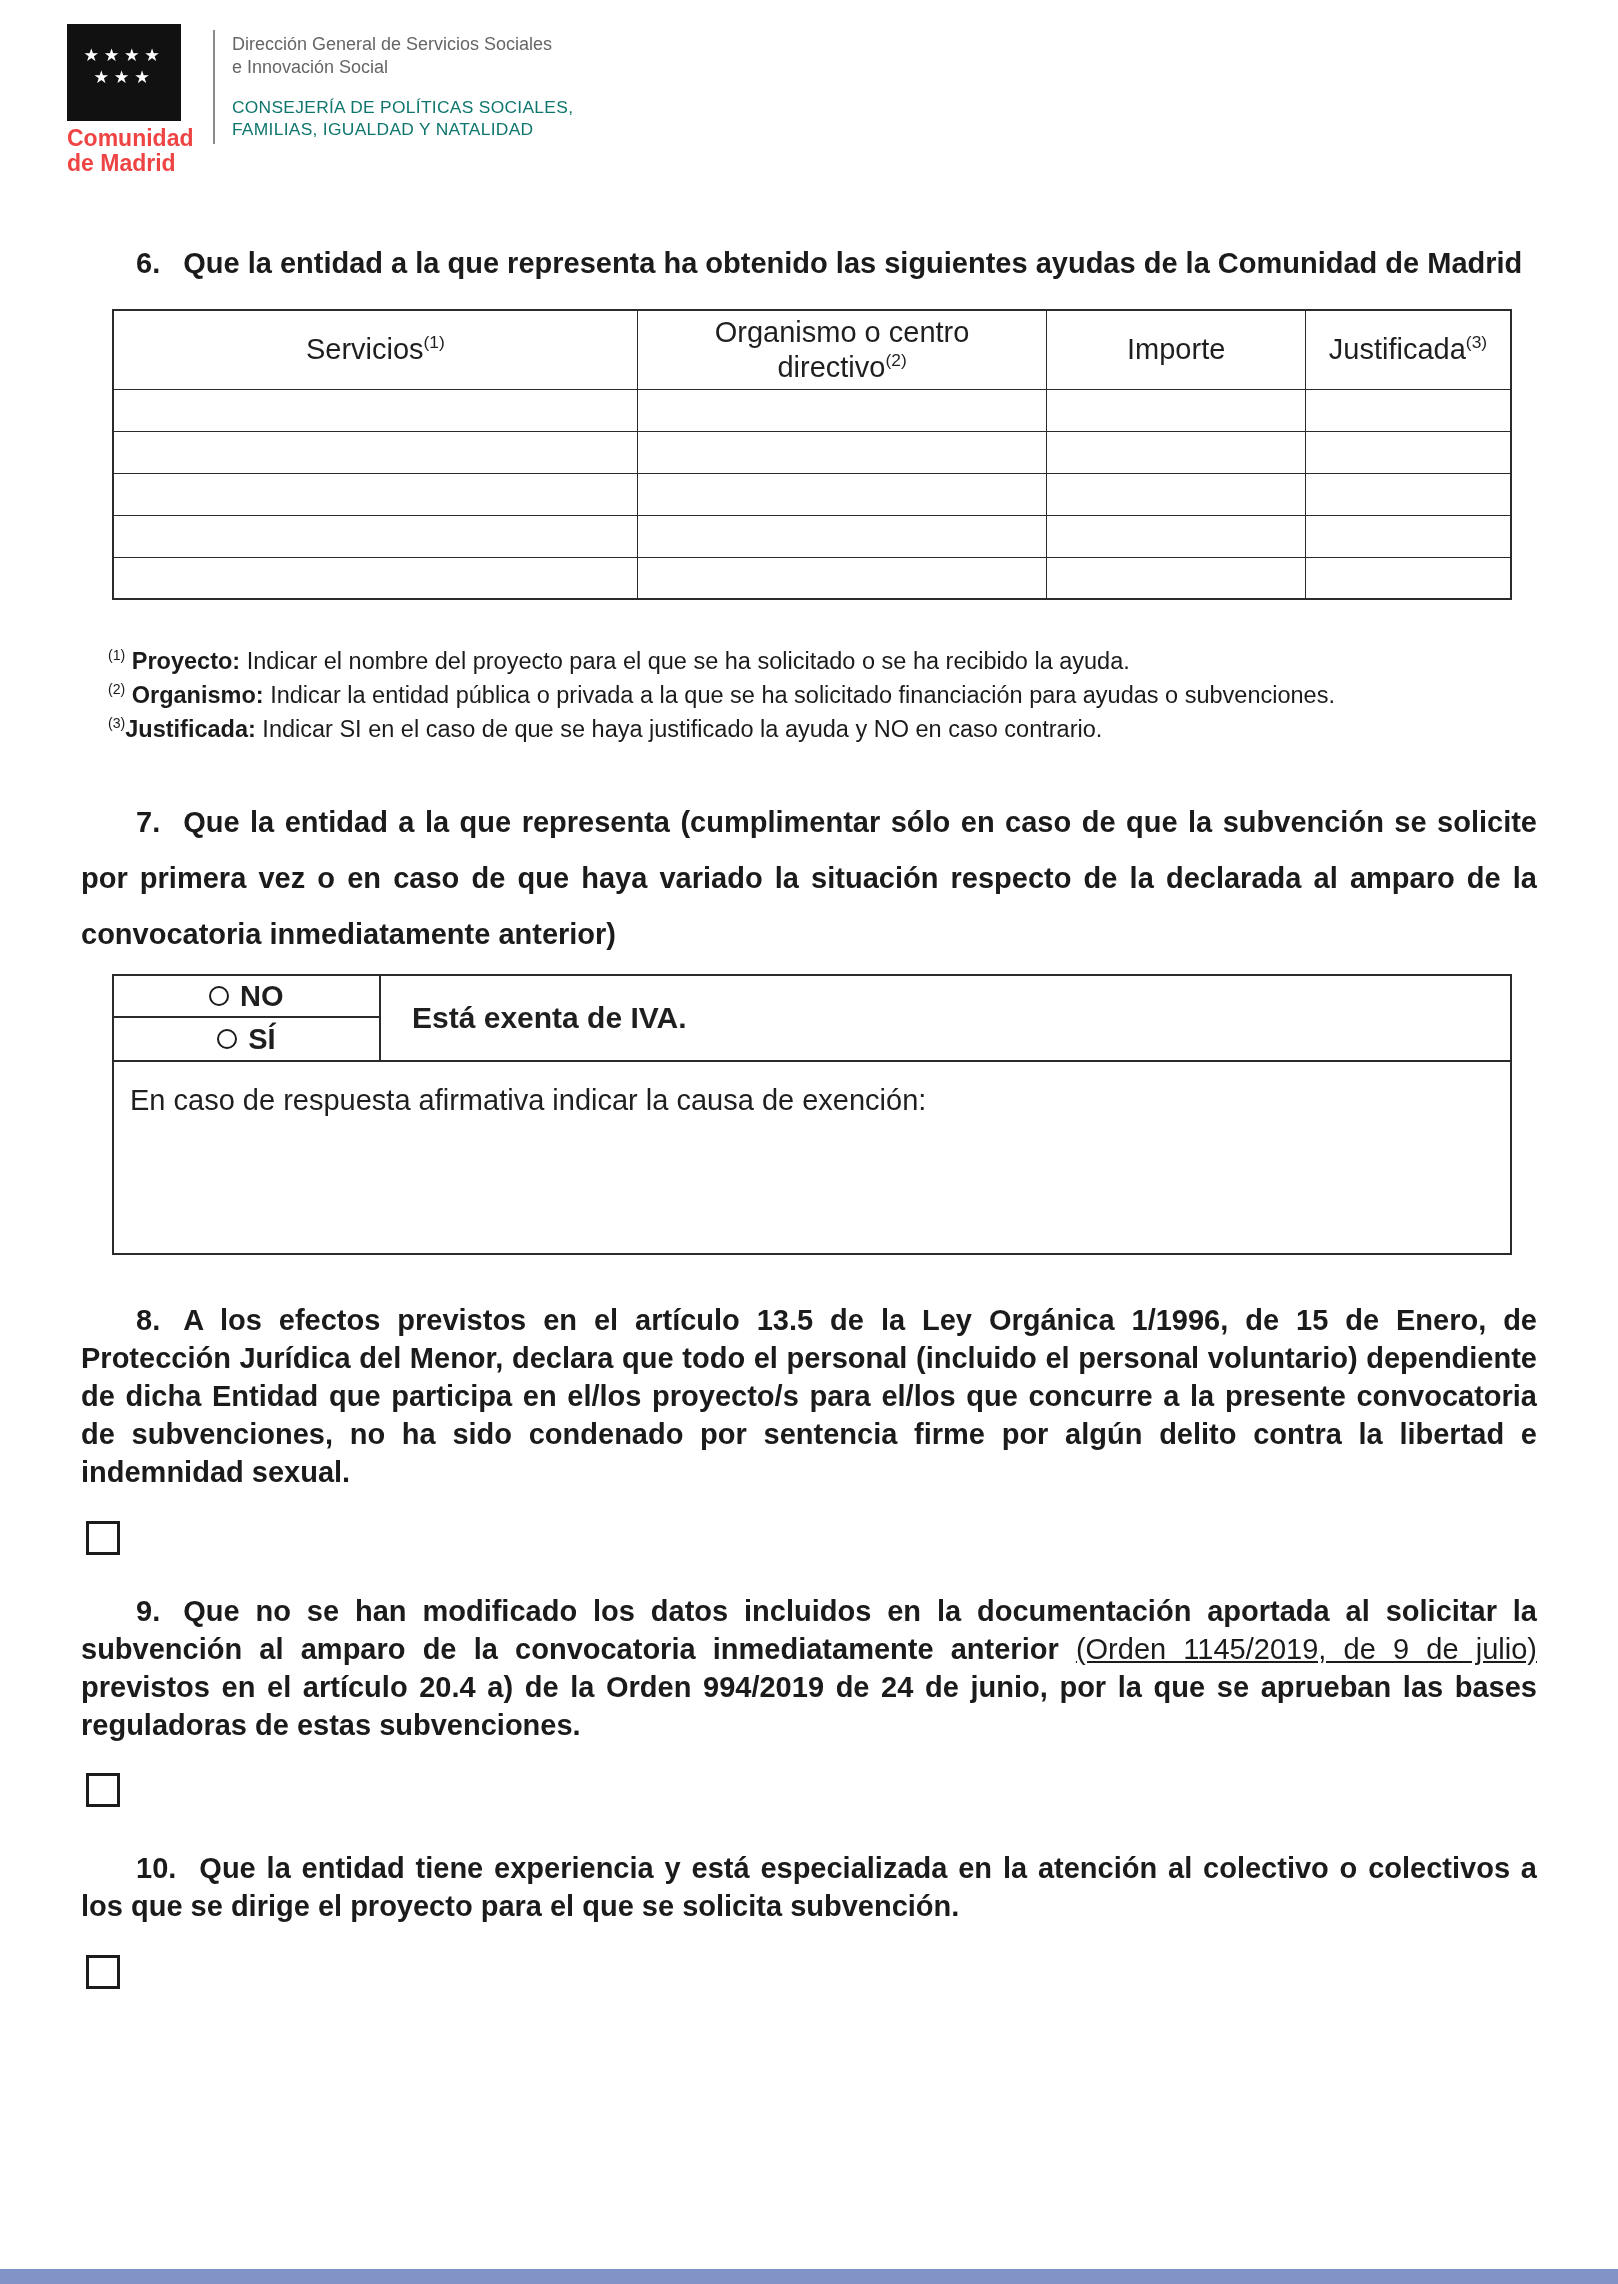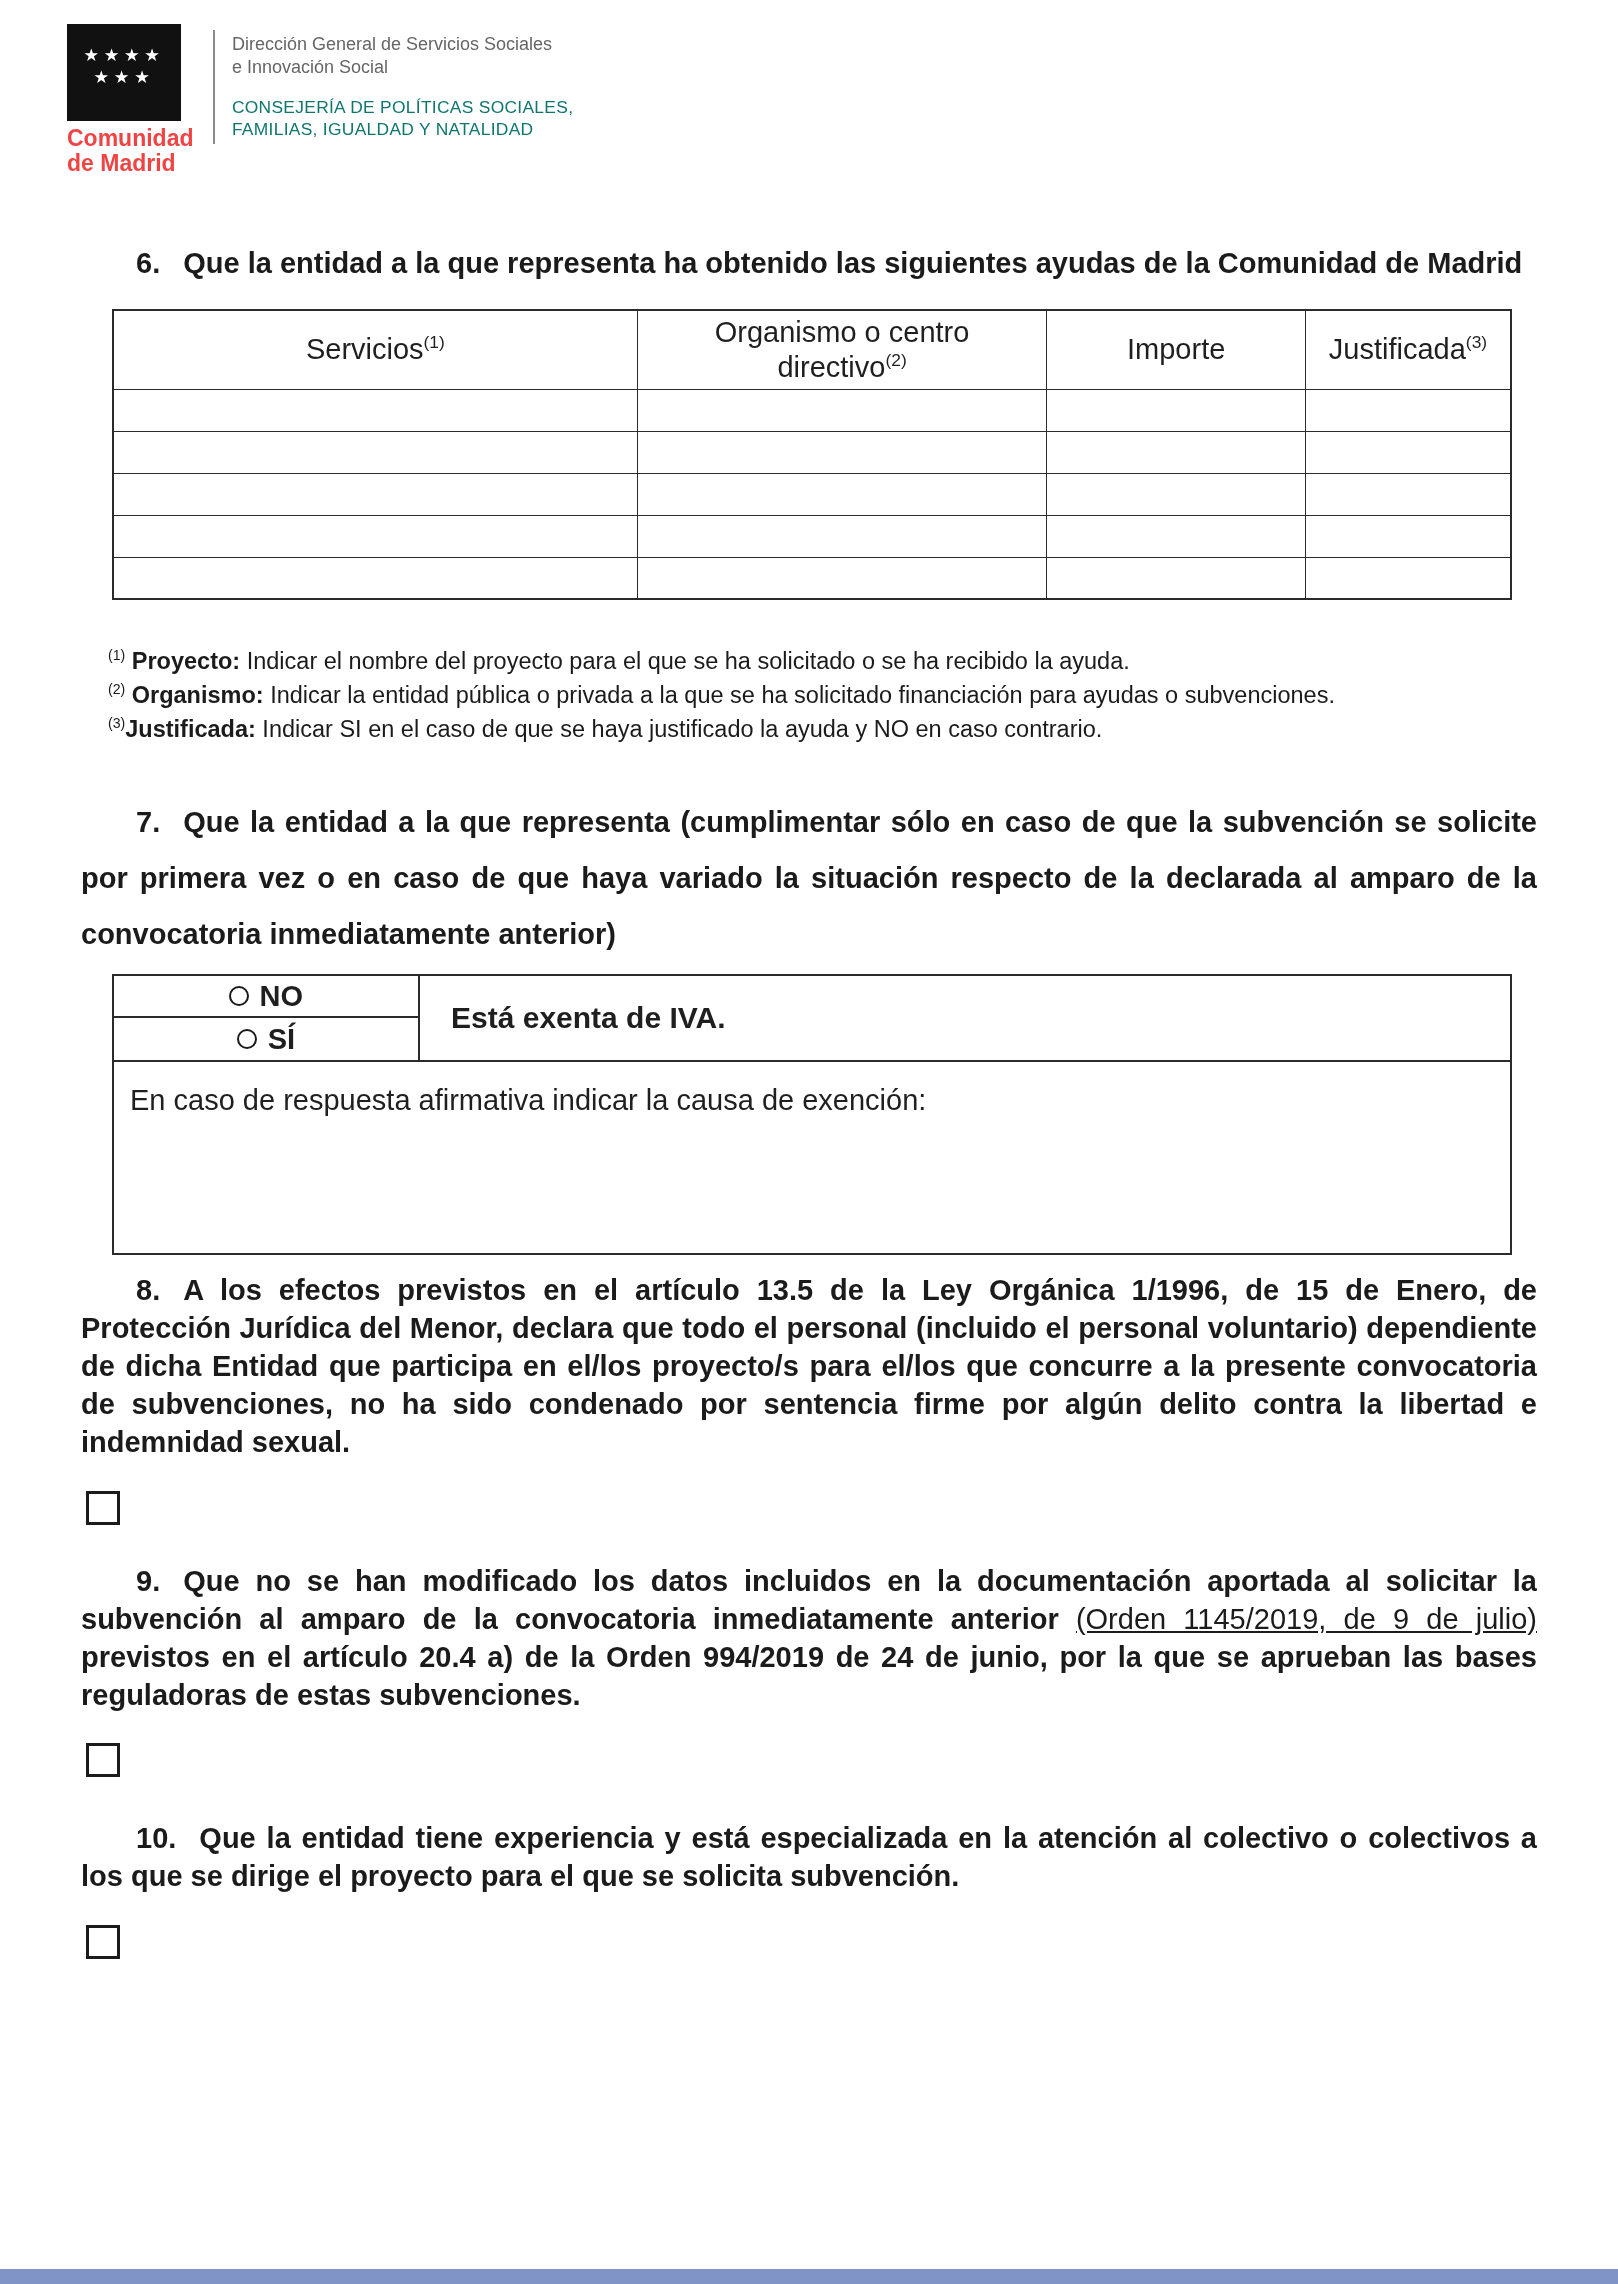--- a/index.html
+++ b/index.html
@@ -117,21 +117,21 @@
   .iva-table {
     width: 1400px;
     margin: 12px auto 0 31px;
     border: 2.7px solid #2b2b2b;
   }
   .iva-top {
     display: flex;
     border-bottom: 2px solid #2b2b2b;
   }
   .iva-options {
-    width: 306px;
+    width: 267px;
     border-right: 2px solid #2b2b2b;
   }
   .iva-option {
     height: 42px;
     display: flex;
     align-items: center;
     justify-content: center;
     gap: 10.7px;
     font-weight: bold;
     font-size: 29px;
@@ -158,21 +158,21 @@
     padding: 20px 16px;
     border-radius: 12px;
   }
   .iva-bottom p {
     font-size: 29px;
     font-weight: normal;
     line-height: 36px;
   }
 
   
-  .s8 { margin-top: 16px; }
+  .s8 { margin-top: 46px; }
   .s9 { margin-top: 37px; }
   .s10 { margin-top: 42px; }
   .checkbox-row { margin-top: 29.5px; }
   .checkbox {
     display: block;
     width: 34px;
     height: 34px;
     border: 3.4px solid #1b1b1b;
     margin-left: 5.4px;
     background: #ffffff;

